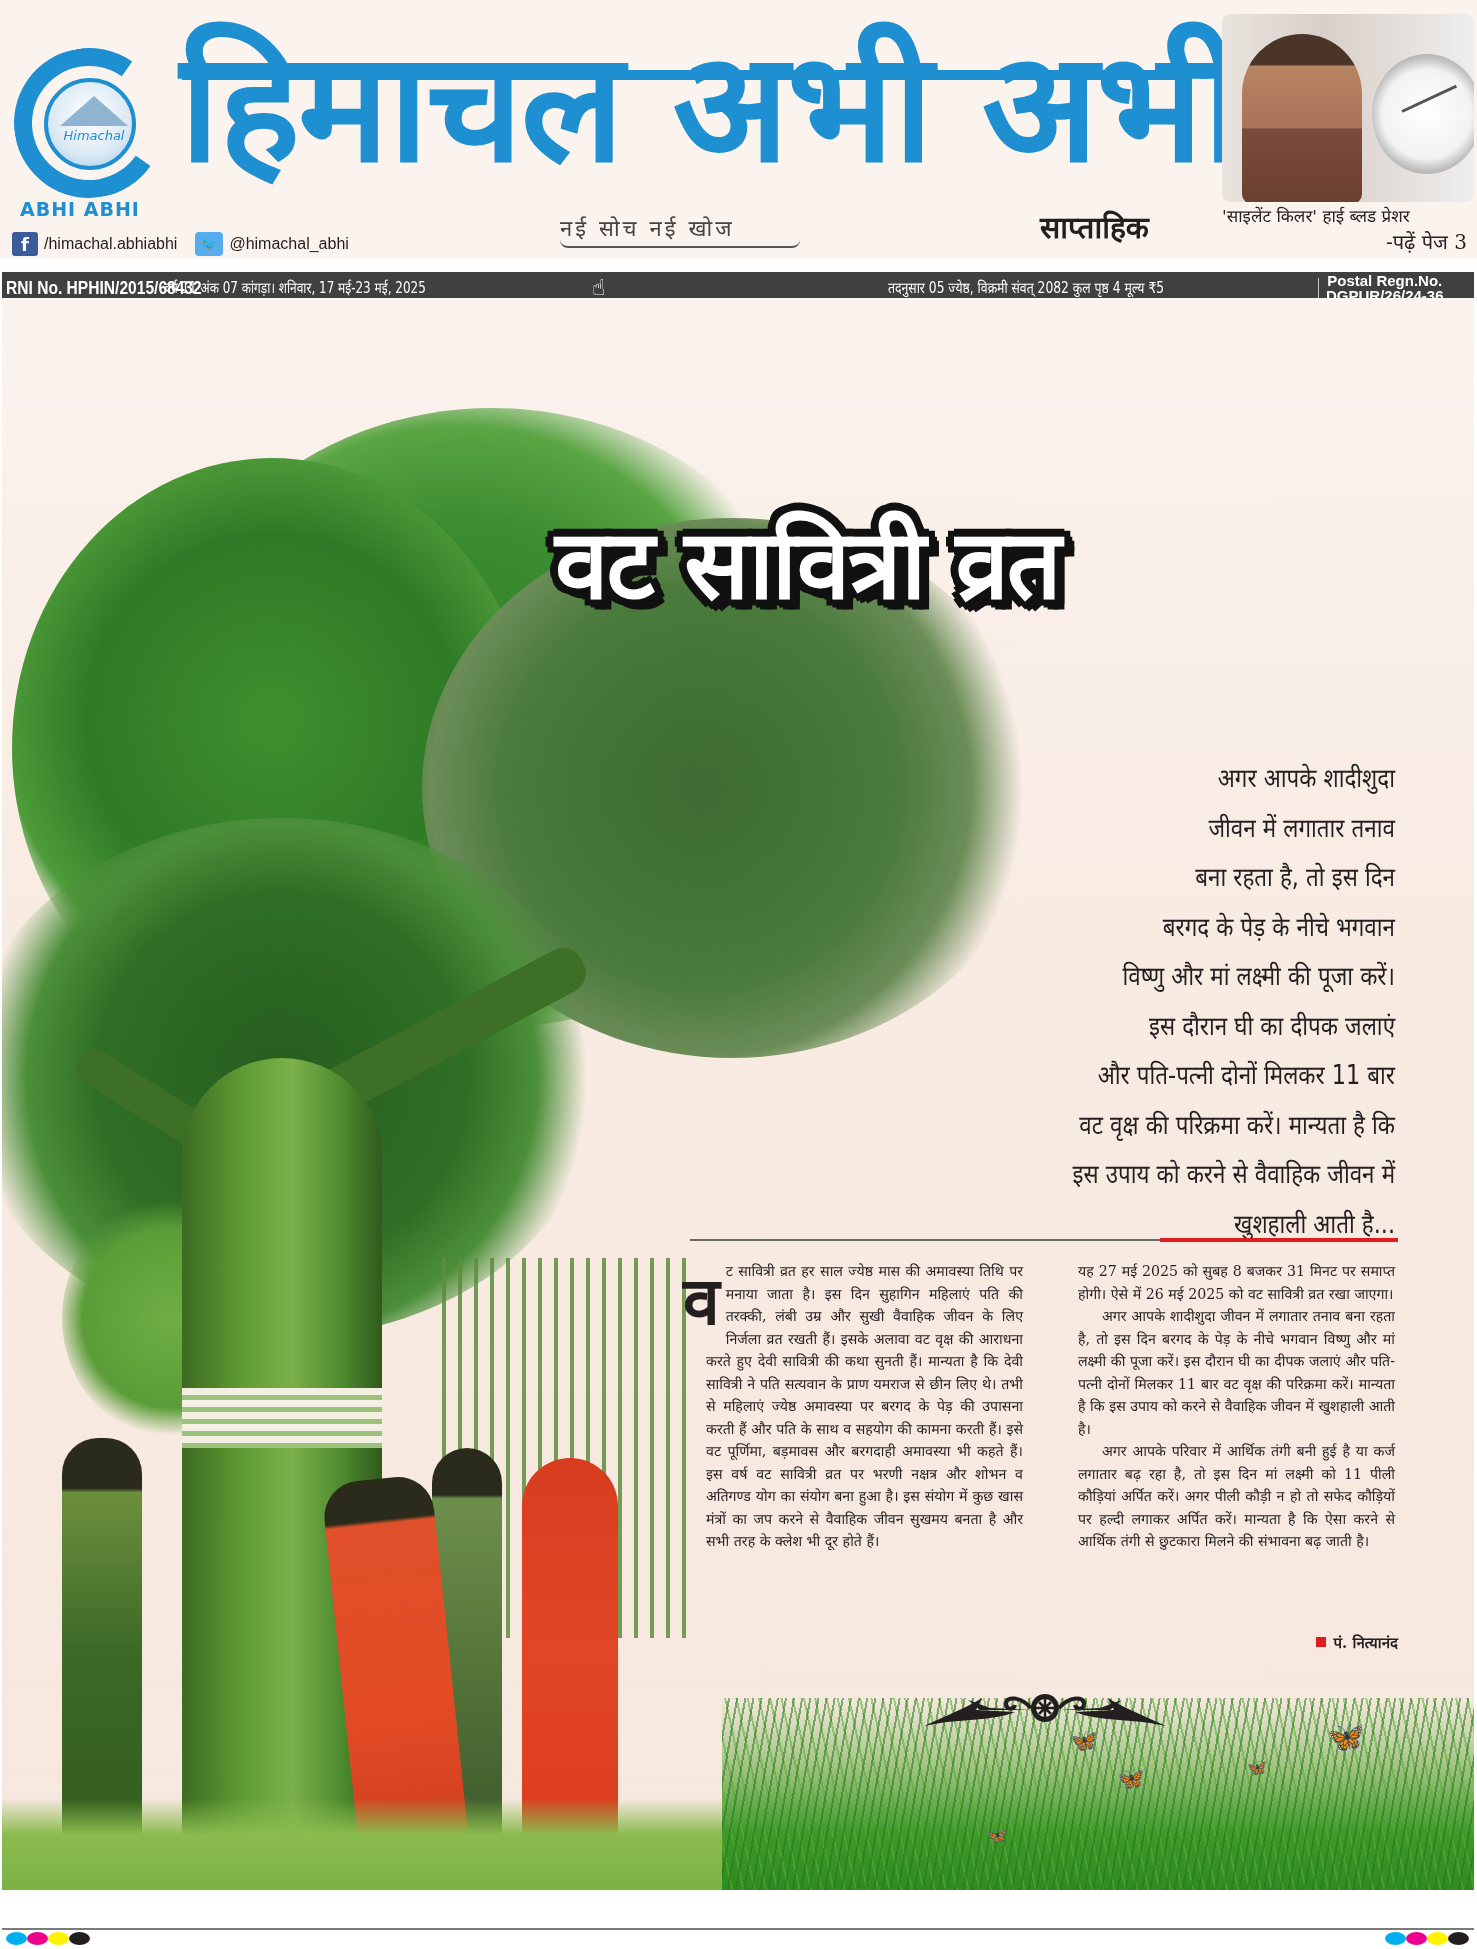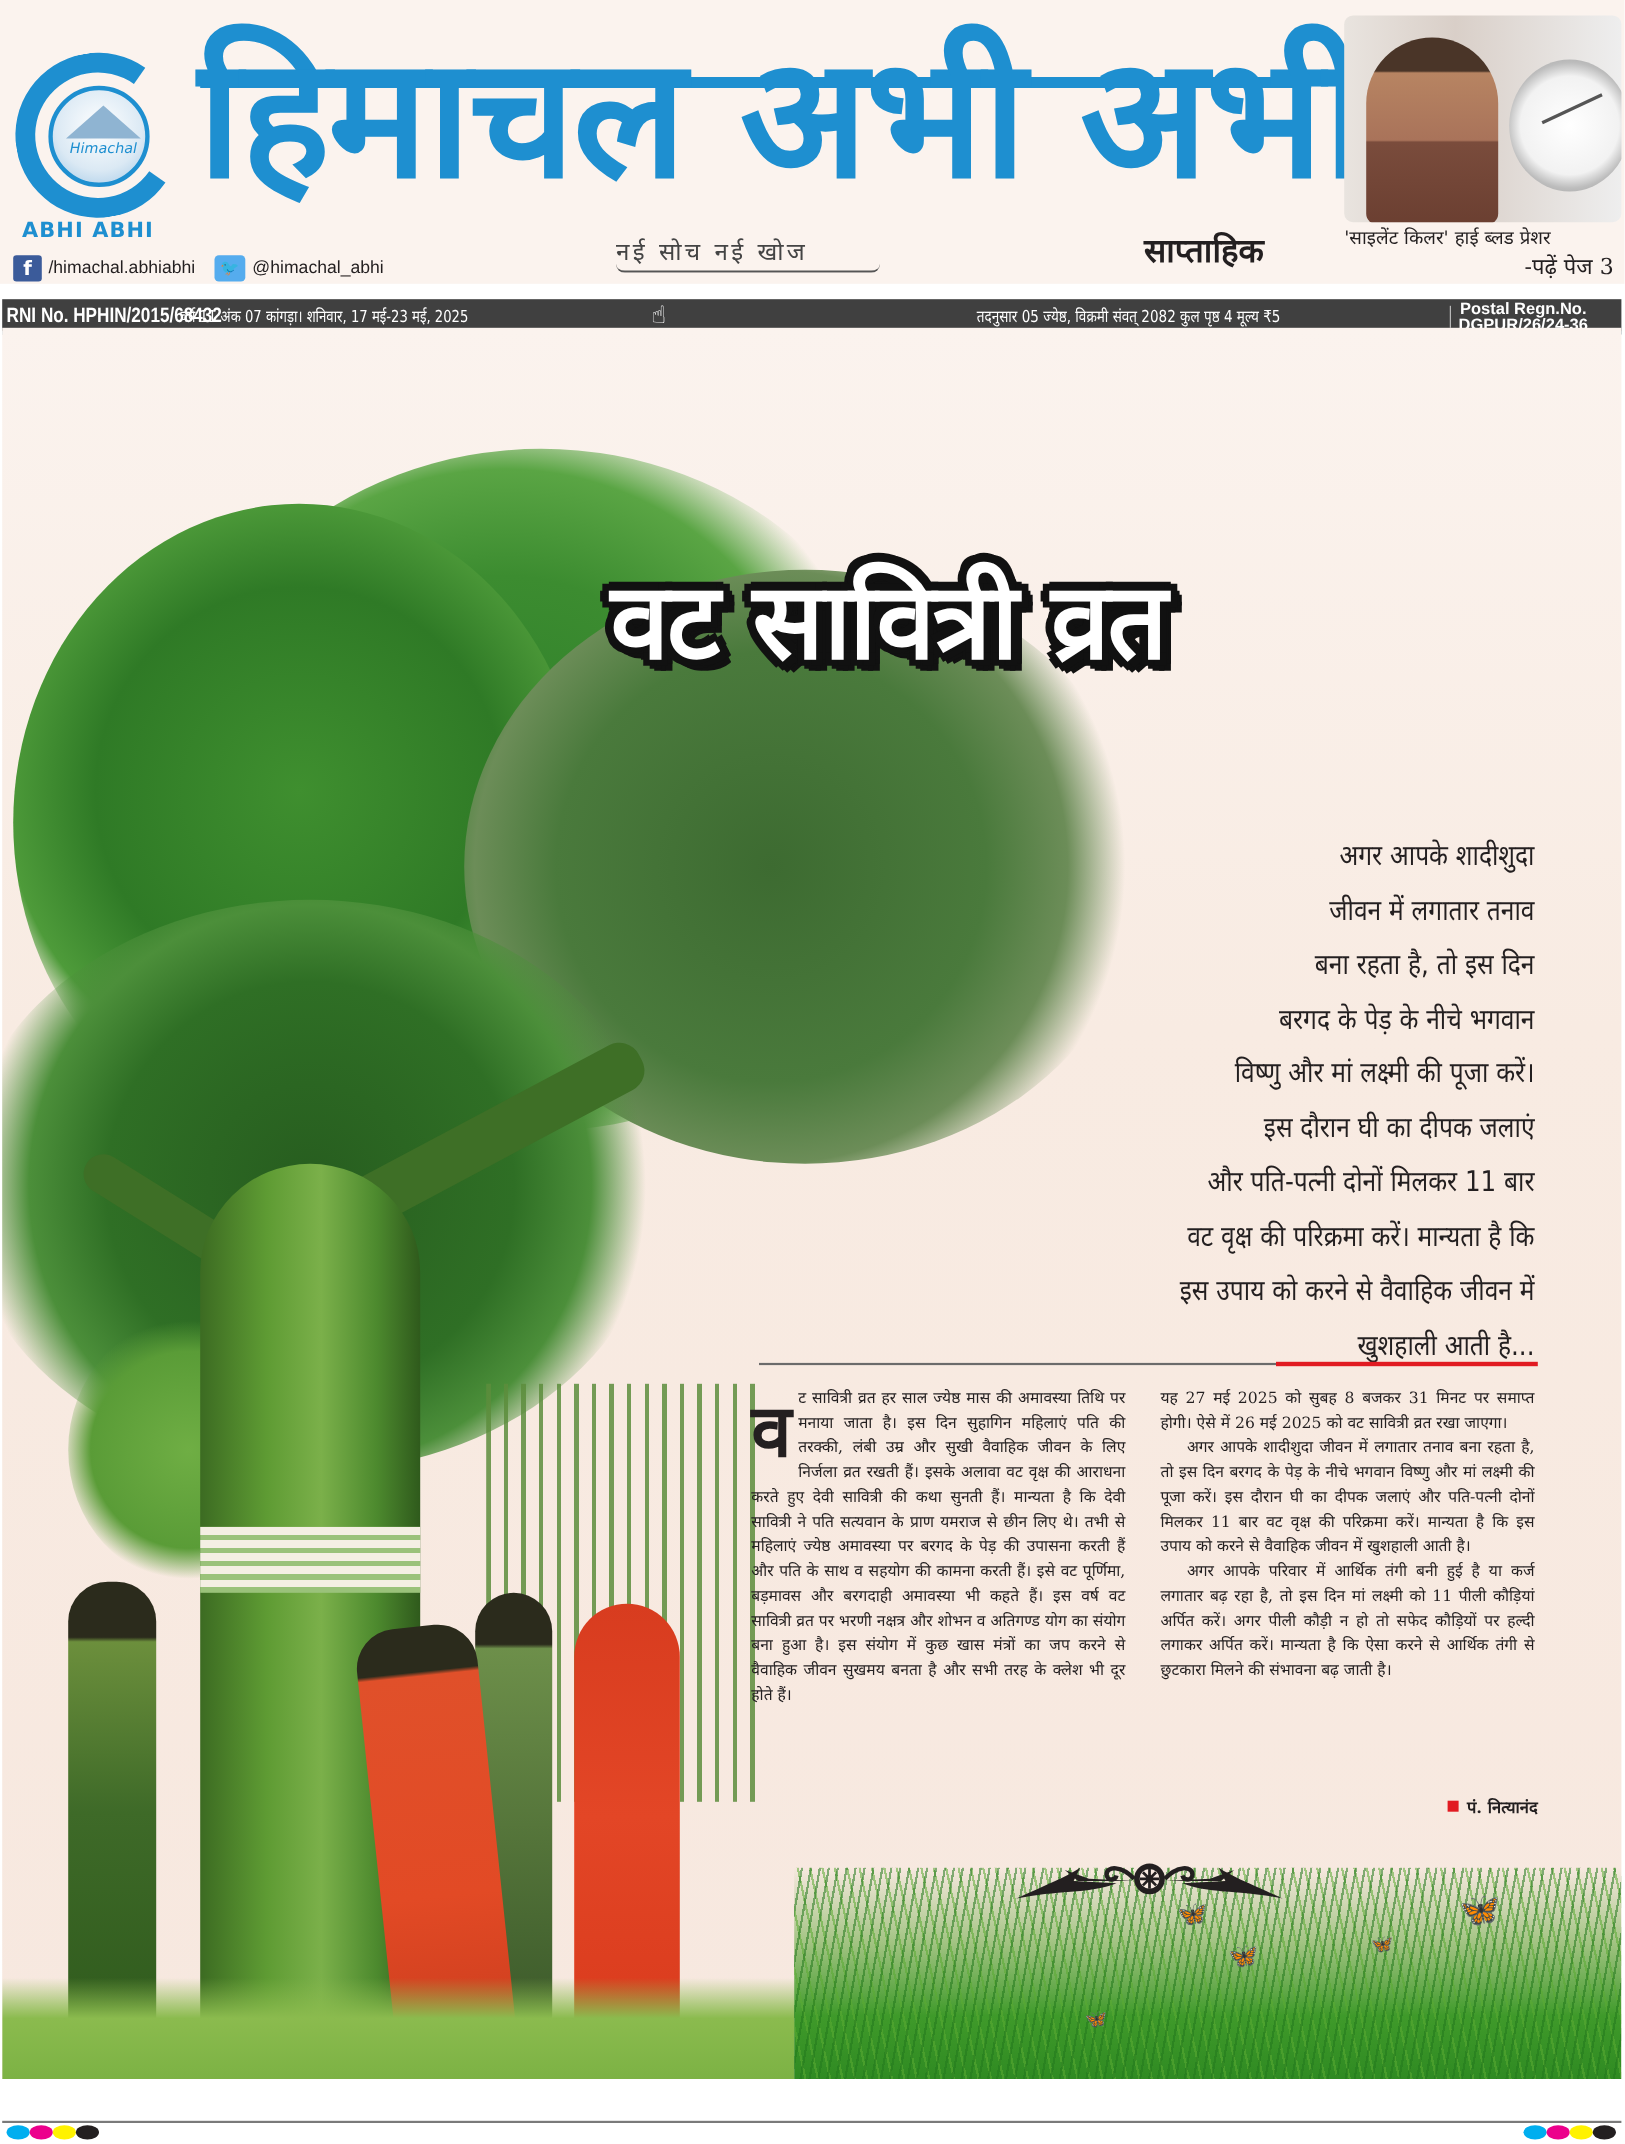--- a/index.html
+++ b/index.html
@@ -103,21 +103,21 @@
   .standfirst div { transform: scaleX(0.86); transform-origin: right; white-space: nowrap; }
 
   .rule-grey { position: absolute; left: 690px; top: 1239px; width: 470px; height: 2px; background: #6b6b6b; }
   .rule-red { position: absolute; left: 1160px; top: 1238px; width: 238px; height: 4px; background: #e11b22; }
 
   
   .col { position: absolute; top: 1260px; width: 340px; font-family: "DejaVu Serif", serif; font-size: 14.2px;
     line-height: 22.5px; color: #231f20; text-align: justify; }
   .col-1 { left: 683px; }
   .col-2 { left: 1055px; }
-  .col p { text-indent: 0; }
+  .col p { text-indent: 0; margin-left: 23px; }
   .col p.indent { text-indent: 24px; }
   .dropcap { float: left; font-family: "DejaVu Sans", sans-serif; font-weight: bold; font-size: 66px; line-height: 76px;
     margin: 4px 6px 0 0; color: #231f20; }
   .byline { position: absolute; left: 1040px; top: 1632px; width: 358px; text-align: right;
     font-family: "DejaVu Serif", serif; font-weight: bold; font-size: 15px; color: #231f20; }
   .byline-sq { display: inline-block; width: 10px; height: 10px; background: #e11b22; margin-right: 8px; vertical-align: 1px; }
 
   .ornament { position: absolute; left: 920px; top: 1688px; width: 250px; height: 40px; }
 
   

